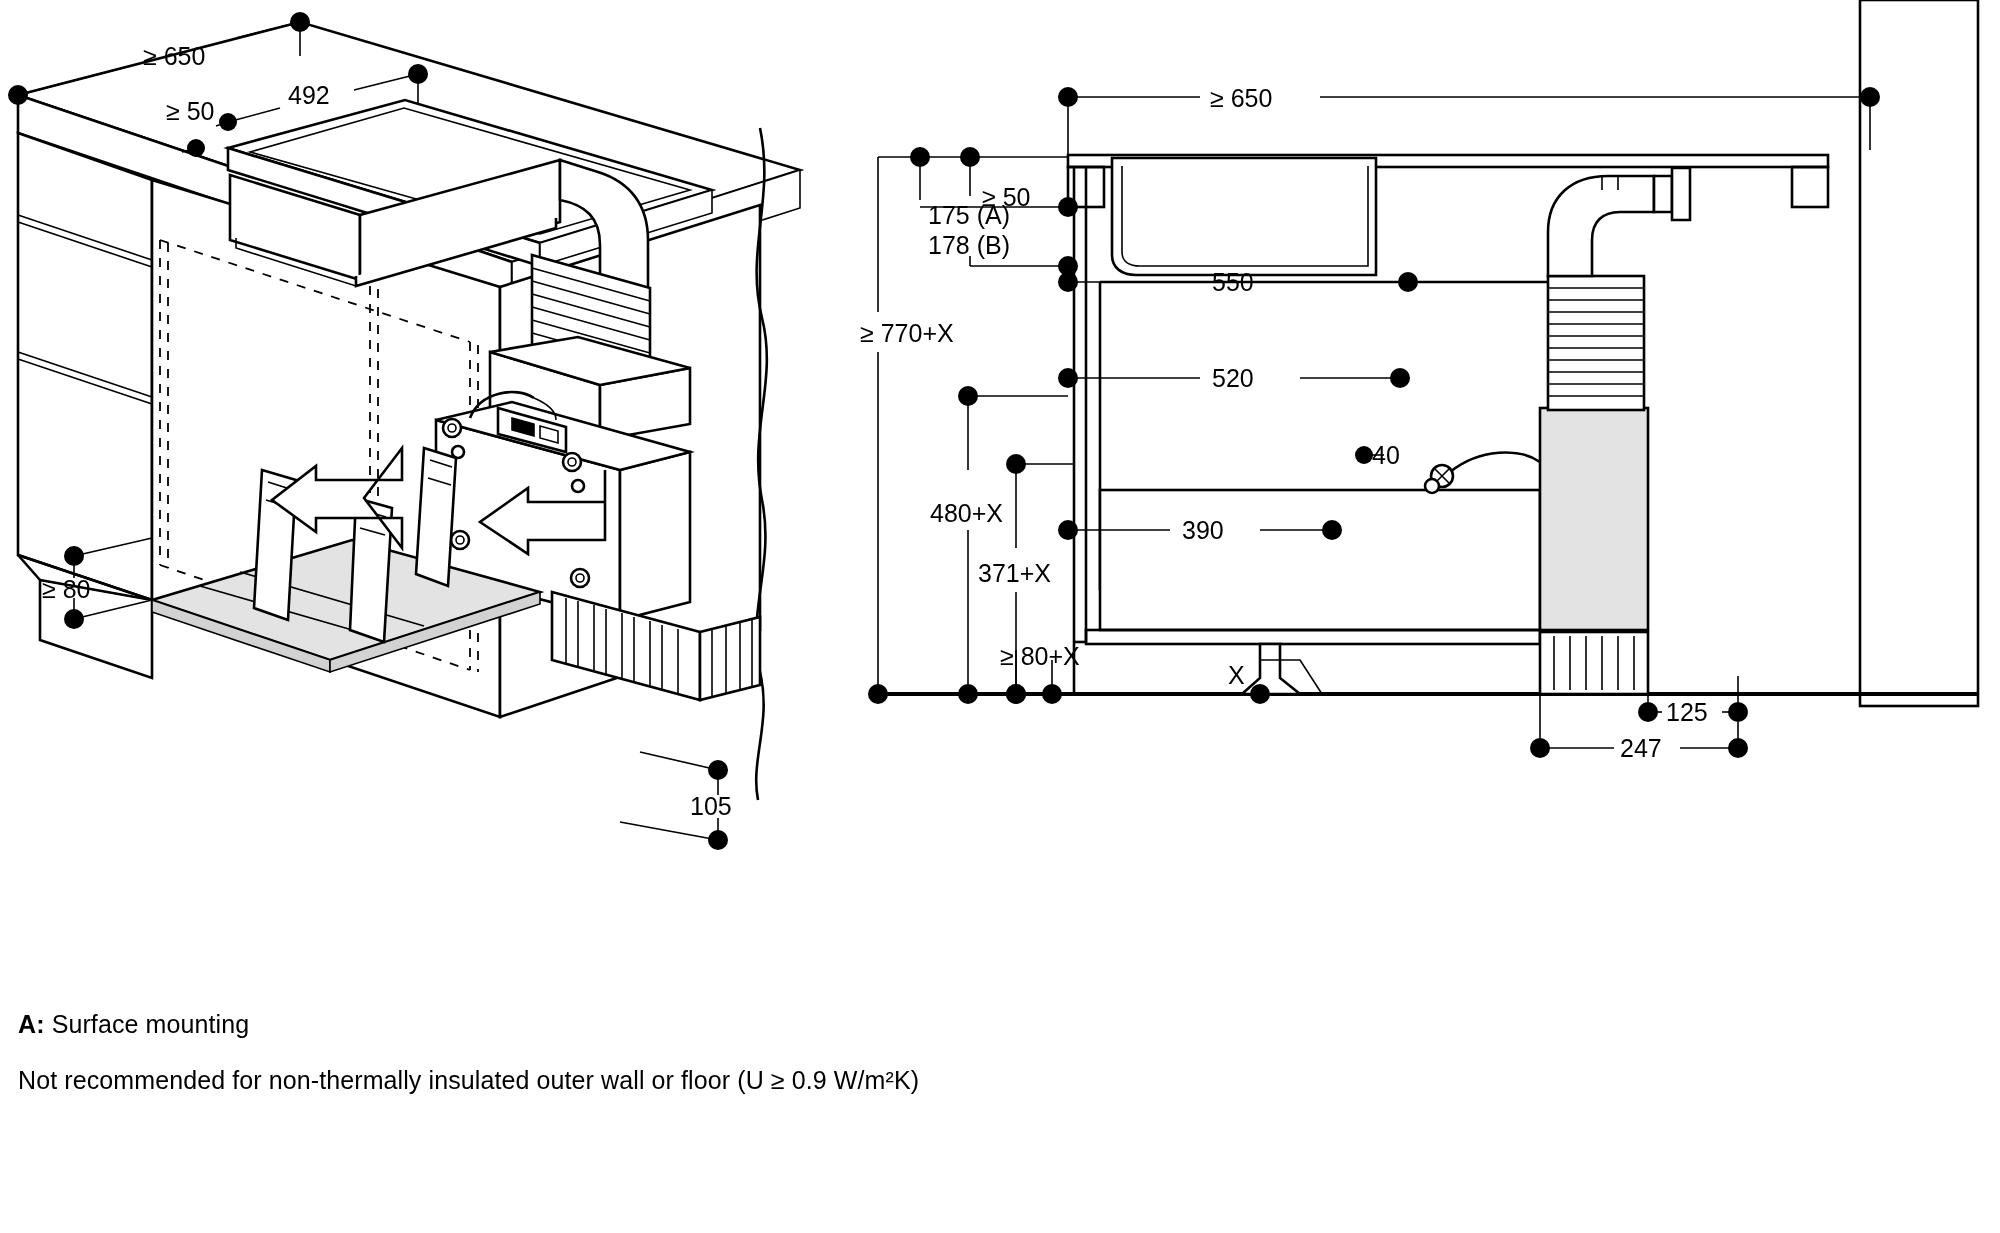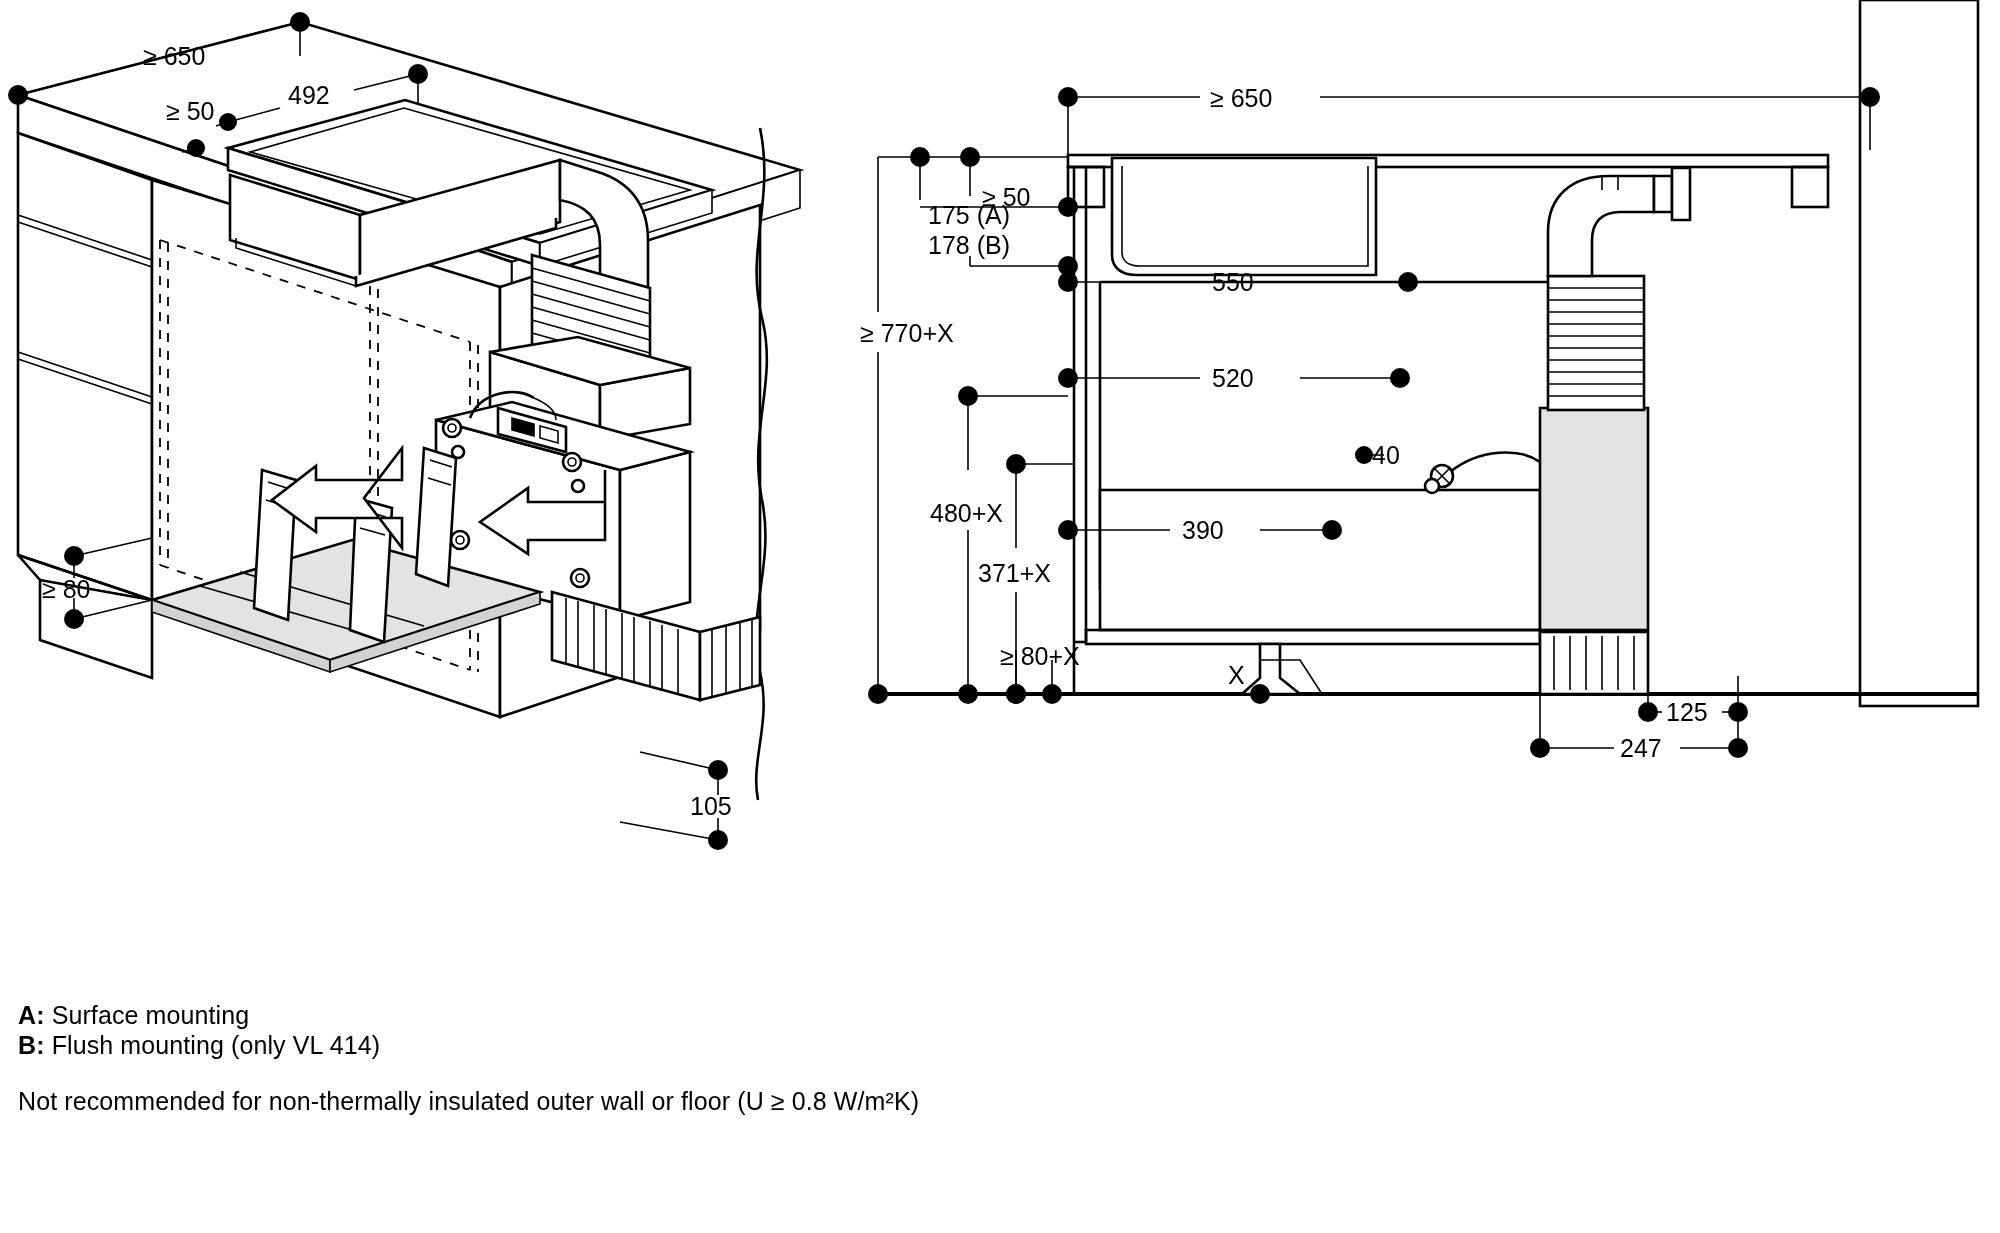--- a/index.html
+++ b/index.html
@@ -32,20 +32,21 @@
     width: 1100px;
   }
   .note-line {
     font-size: 25px;
     line-height: 30px;
     letter-spacing: 0.1px;
     white-space: nowrap;
   }
   .note-block {
     margin-bottom: 26px;
+    margin-top: 9px;
   }
   .note-key {
     font-weight: bold;
   }
   svg text {
     font-family: "Liberation Sans", sans-serif;
     fill: #000000;
   }
   .dim-label {
     font-size: 25px;
@@ -477,22 +478,19 @@
       <path class="ln thin" d="M878,722 L878,738"></path>
       <text class="dim-label" x="760" y="757">247</text>
     </g>
   </svg>
 
   <div class="notes">
     <div class="note-block">
       <div class="note-line">
         <span class="note-key">A:</span><span> Surface mounting</span>
       </div>
-      <div class="note-line">
-        <span class="note-key">B:</span><span> Flush mounting (only VL 414)</span>
-      </div>
     </div>
 
-    <div class="note-block note-line">Not recommended for non-thermally insulated outer wall or floor (U ≥ 0.8 W/m²K)</div>
+    <div class="note-block note-line">Not recommended for non-thermally insulated outer wall or floor (U ≥ 0.9 W/m²K)</div>
 
   </div>
 
 </div>
 
 </body></html>

